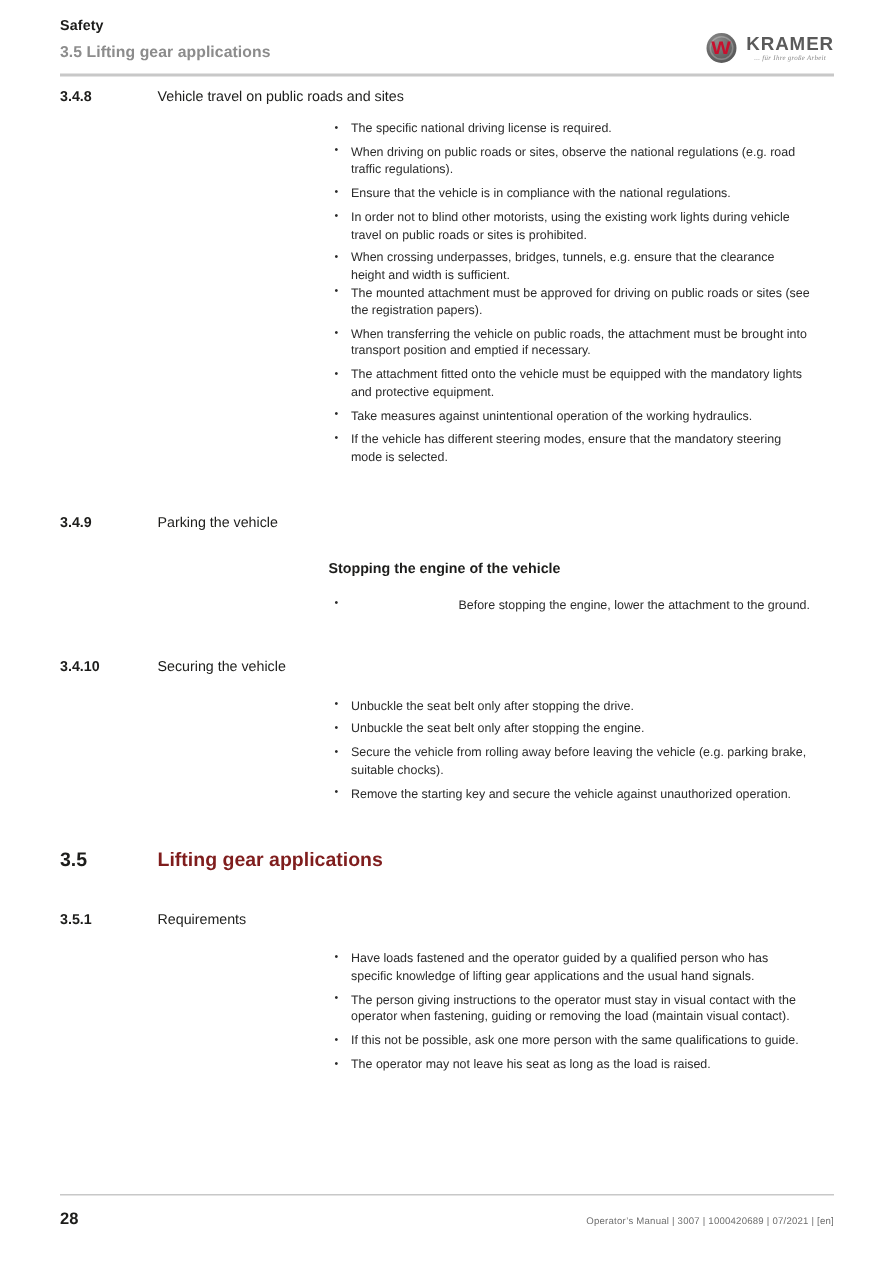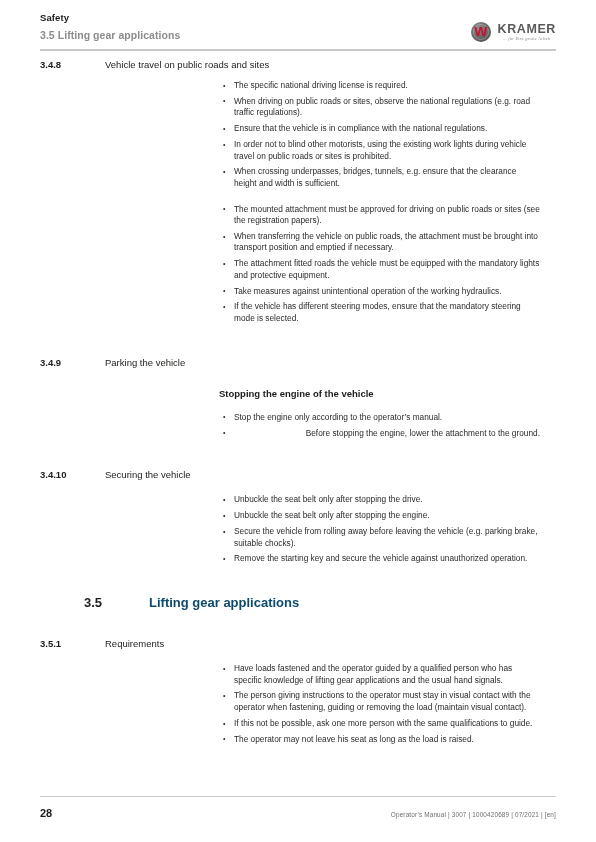--- a/index.html
+++ b/index.html
@@ -147,27 +147,26 @@
     margin-left:40px;
     width:516px;
   }
   .h2 .num {
     width:65px;
     flex:0 0 65px;
     font-size:13px;
     font-weight:bold;
     line-height:17px;
     color:#1d1d1b;
-    margin-left:44px;
   }
   .h2 .txt {
     font-size:13px;
     font-weight:bold;
     line-height:17px;
-    color:#0c4a6e;
+    color:#7f1d1d;
   }
 
   
   .subhead {
     margin-left:219px;
     font-size:9.5px;
     font-weight:bold;
     line-height:13px;
     color:#1d1d1b;
   }
@@ -257,38 +256,37 @@
       <div class="num">3.4.8</div>
       <div class="txt">Vehicle travel on public roads and sites</div>
     </div>
     <div class="gap-h3-list"></div>
     <ul class="bullets">
       <li>The specific national driving license is required.</li>
       <li style="margin-top: 4.2px;">When driving on public roads or sites, observe the national regulations (e.g. road traffic regulations).</li>
       <li style="margin-top: 4.2px;">Ensure that the vehicle is in compliance with the national regulations.</li>
       <li style="margin-top: 4.2px;">In order not to blind other motorists, using the existing work lights during vehicle travel on public roads or sites is prohibited.</li>
       <li style="margin-top: 4.2px;">When crossing underpasses, bridges, tunnels, e.g. ensure that the clearance height and width is sufficient.</li>
-      <li style="margin-top: 14px;">The mounted attachment must be approved for driving on public roads or sites (see the registration papers).</li>
+      <li style="margin-top: 0;">The mounted attachment must be approved for driving on public roads or sites (see the registration papers).</li>
       <li style="margin-top: 4.2px;">When transferring the vehicle on public roads, the attachment must be brought into transport position and emptied if necessary.</li>
-      <li style="margin-top: 4.2px;">The attachment fitted roads the vehicle must be equipped with the mandatory lights and protective equipment.</li>
+      <li style="margin-top: 4.2px;">The attachment fitted onto the vehicle must be equipped with the mandatory lights and protective equipment.</li>
       <li style="margin-top: 4.2px;">Take measures against unintentional operation of the working hydraulics.</li>
       <li style="margin-top: 4.2px;">If the vehicle has different steering modes, ensure that the mandatory steering mode is selected.</li>
     </ul>
 
     <div style="height:31px"></div>
 
     <div class="h3">
       <div class="num">3.4.9</div>
       <div class="txt">Parking the vehicle</div>
     </div>
     <div style="height:18px"></div>
     <div class="subhead">Stopping the engine of the vehicle</div>
     <div style="height:8px"></div>
     <ul class="bullets">
-      <li style="margin-top: 4.2px;">Stop the engine only according to the operator’s manual.</li>
       <li style="margin-top: 4.2px; text-align: right;">Before stopping the engine, lower the attachment to the ground.</li>
     </ul>
 
     <div style="height:29px"></div>
 
     <div class="h3">
       <div class="num">3.4.10</div>
       <div class="txt">Securing the vehicle</div>
     </div>
     <div class="gap-h3-list"></div>

